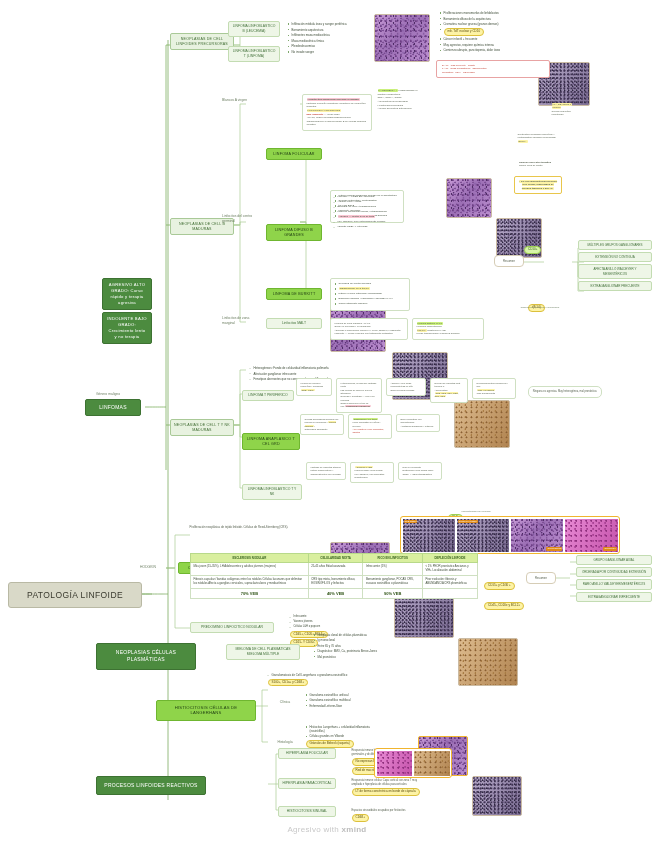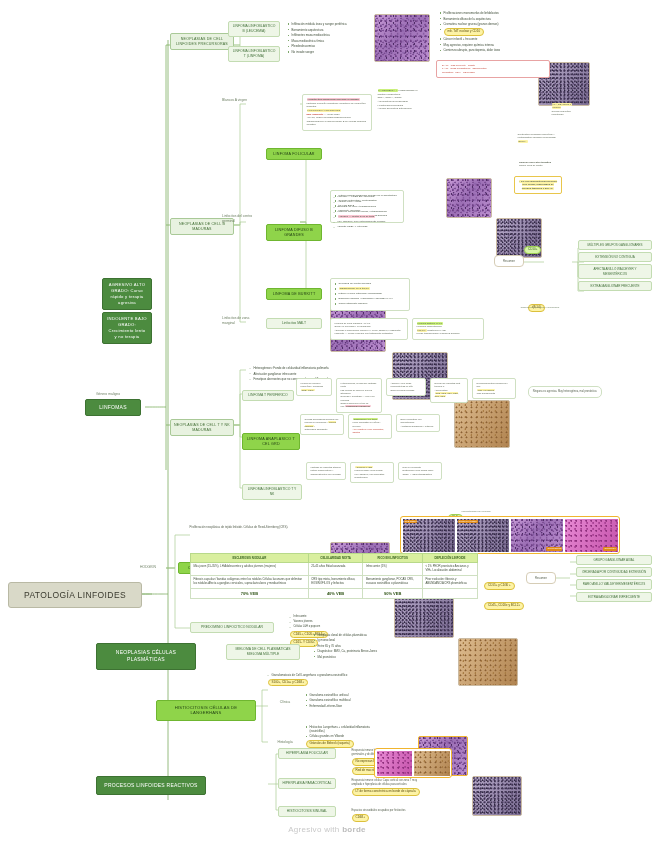--- a/index.html
+++ b/index.html
@@ -206,21 +206,21 @@
       <path d="M578 262 L578 277 L584 277"></path>
       <path d="M578 262 L578 291 L584 291"></path>
       <path d="M556 578 L570 578"></path>
       <path d="M570 562 L578 562"></path>
       <path d="M570 574 L578 574"></path>
       <path d="M570 585 L578 585"></path>
       <path d="M570 596 L578 596"></path>
     </g>
   </svg>
 
-  <div class="node root" style="left:8px; top:582px; width:134px;">PATOLOGÍA LINFOIDES</div>
+  <div class="node root" style="left:8px; top:582px; width:134px;">PATOLOGÍA LINFOIDE</div>
 
   <div class="node" style="left:102px; top:278px; width:50px;">
     <div class="darkgreen" style="margin-bottom:1.5px;">AGRESIVO ALTO GRADO: Curso rápido y terapia agresiva</div>
     <div class="darkgreen">INDOLENTE BAJO GRADO: Crecimiento lento y no terapia</div>
   </div>
 
   <div class="node plain" style="left:83px; top:392px; width:50px;">Género maligno</div>
   <div class="node darkgreen" style="left:85px; top:399px; width:56px; font-size:5px; padding:4px 4px;">LINFOMAS</div>
 
   <div class="node midgreen" style="left:170px; top:33px; width:64px;">NEOPLASIAS DE CELL LINFOIDES PRECURSORAS</div>
@@ -671,16 +671,16 @@
   </div>
 
   <div class="node" style="left:576px; top:555px; width:76px;">
     <div class="palegreen" style="margin-bottom:2px; font-size:3px;">GRUPO GANGLIONAR AXIAL</div>
     <div class="palegreen" style="margin-bottom:2px; font-size:3px;">ORDENADA POR CONTIGÜIDAD EXTENSIÓN</div>
     <div class="palegreen" style="margin-bottom:2px; font-size:3px;">RARO ANILLO WALDEYER/MESENTÉRICOS</div>
     <div class="palegreen" style="font-size:3px;">EXTRAGANGLIONAR INFRECUENTE</div>
   </div>
 
   <div class="footer">
-    <span>Agresivo with </span><b>borde</b>
+    <span>Agresivo with </span><b>xmind</b>
   </div>
 
 </div>
 
 </body></html>

